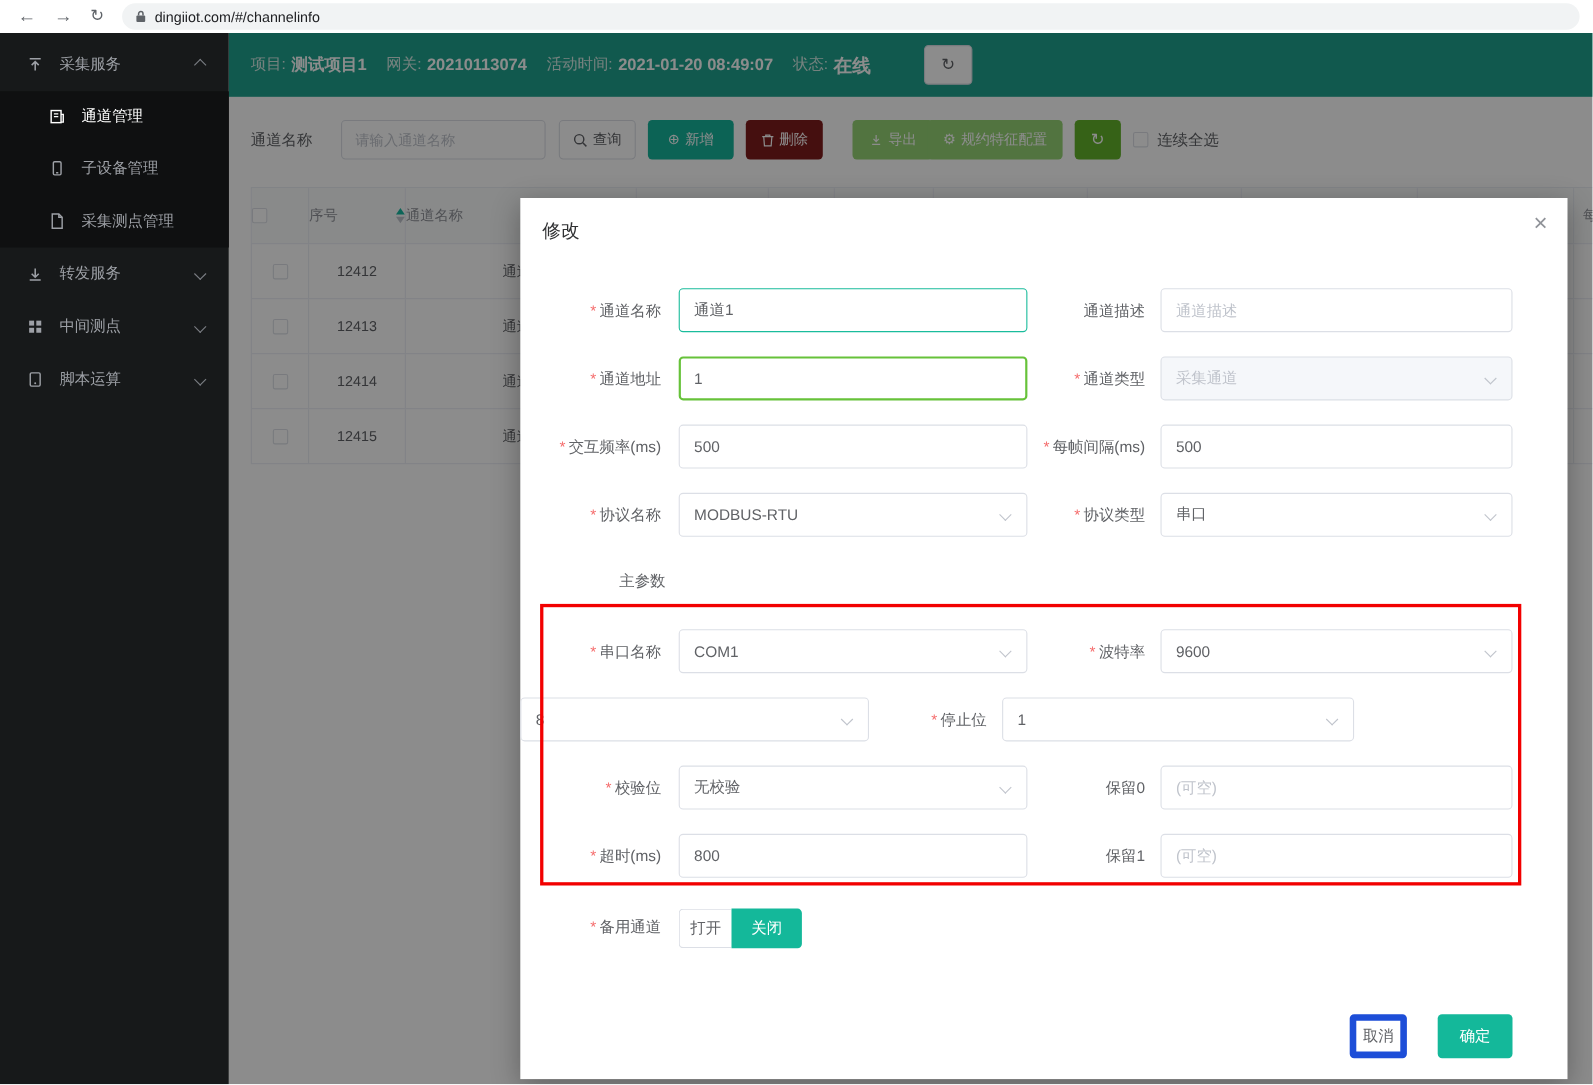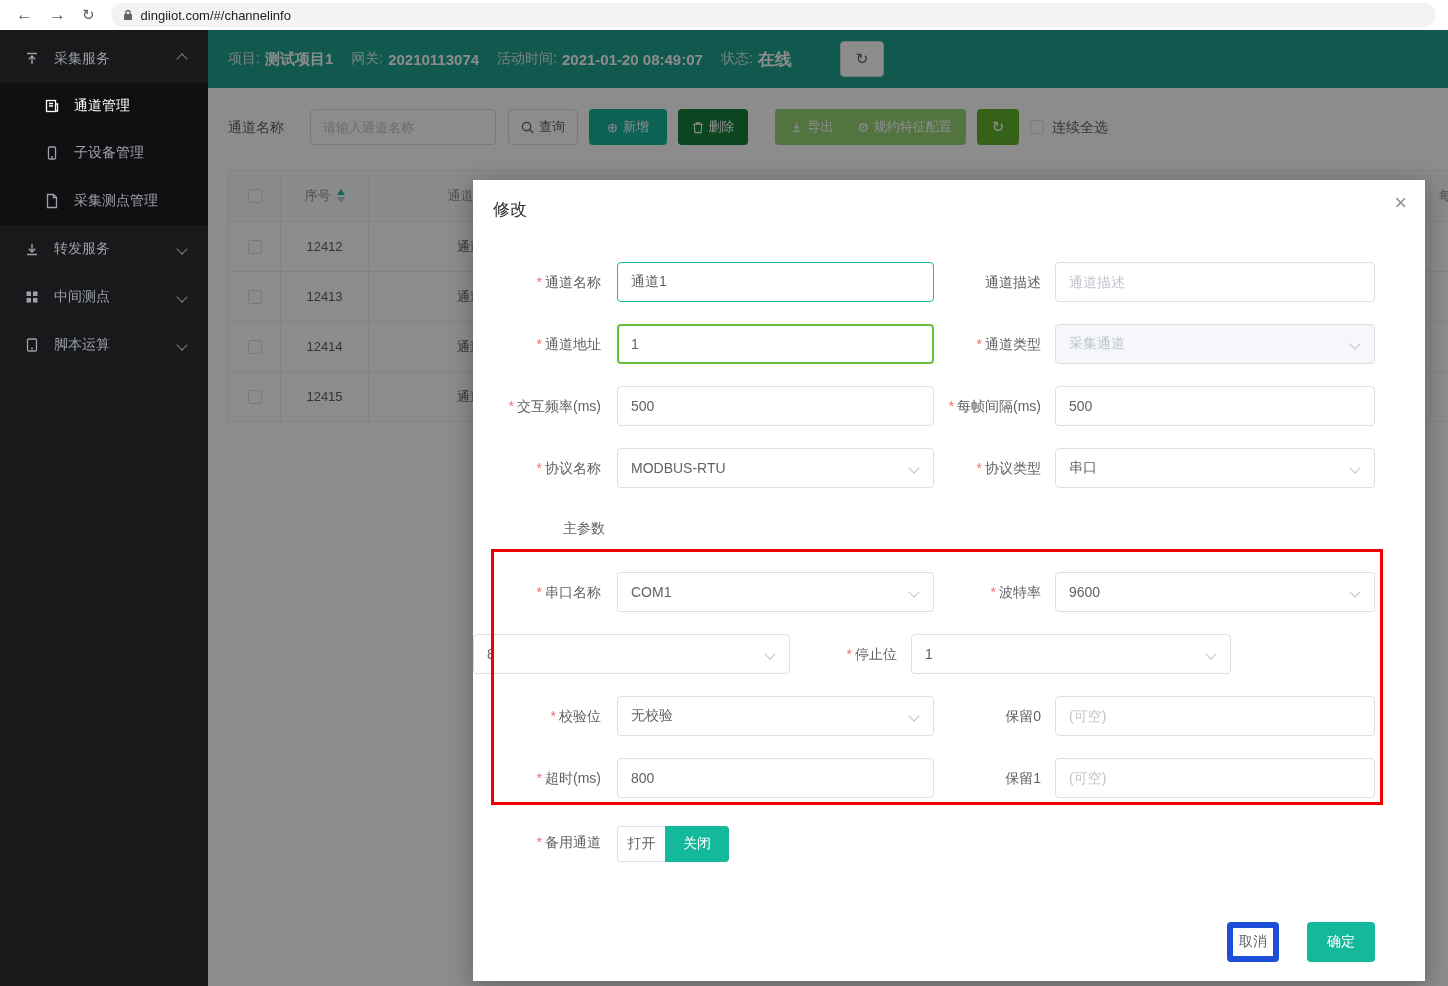--- a/index.html
+++ b/index.html
@@ -35,33 +35,33 @@
   .tb-refresh{position:absolute;left:632px;top:11px;width:44px;height:36px;background:#fff;border:1px solid #dcdfe6;border-radius:4px;color:#606266;font-size:15px;display:flex;align-items:center;justify-content:center;cursor:pointer;}
 
   
   .toolbar{position:absolute;left:208px;top:79px;right:0;height:37px;background:#fff;}
   .tl-label{position:absolute;left:20px;top:0;line-height:36px;font-size:14px;color:#606266;}
   .tl-input{position:absolute;left:102px;top:0;width:186px;height:36px;box-sizing:border-box;border:1px solid #dcdfe6;border-radius:4px;padding:0 12px;font-size:13px;color:#606266;outline:none;font-family:inherit;}
   .tl-input::placeholder{color:#c0c4cc;}
   .btn{position:absolute;top:0;height:36px;border-radius:4px;font-size:13px;display:flex;align-items:center;justify-content:center;gap:5px;box-sizing:border-box;cursor:pointer;border:none;font-family:inherit;}
   .btn-plain{background:#fff;border:1px solid #dcdfe6;color:#606266;}
   .btn-teal{background:#17b49b;color:#fff;}
-  .btn-danger{background:#15803d;color:#fff;}
+  .btn-danger{background:#7f1d1d;color:#fff;}
   .btn-glight{background:#95d475;color:#fff;}
   .btn-green{background:#63b32a;color:#fff;font-size:15px;}
   .cbx{width:14px;height:14px;border:1px solid #dcdfe6;border-radius:2px;background:#fff;box-sizing:border-box;cursor:pointer;}
   .tl-cbx{position:absolute;left:822px;top:11px;}
   .tl-cbx-label{position:absolute;left:844px;top:0;line-height:36px;font-size:14px;color:#606266;}
 
   
   .table{position:absolute;left:228px;top:140px;width:1402px;border:1px solid #ebeef5;box-sizing:border-box;background:#fff;}
   .t-row{display:flex;height:49px;border-top:1px solid #ebeef5;}
   .t-head{display:flex;height:50px;background:#fafbfc;border-top:none;}
   .t-cell{border-right:1px solid #ebeef5;box-sizing:border-box;display:flex;align-items:center;justify-content:center;font-size:13px;color:#606266;flex:0 0 auto;}
-  .t-head .t-cell{color:#909399;}
+  .t-head .t-cell{color:#909399;justify-content:space-between;}
   .t-cell.left{justify-content:flex-start;padding-left:8px;}
   .sorter{display:inline-flex;flex-direction:column;gap:2px;margin-left:6px;cursor:pointer;}
   .car-up{width:0;height:0;border-left:4px solid transparent;border-right:4px solid transparent;border-bottom:6px solid #17b8a0;}
   .car-down{width:0;height:0;border-left:4px solid transparent;border-right:4px solid transparent;border-top:6px solid #c0c4cc;}
 
   
   .overlay{position:absolute;left:208px;top:0;right:0;bottom:0;background:rgba(0,0,0,0.45);z-index:40;}
   .modal{position:absolute;left:473px;top:150px;width:952px;height:801px;background:#fff;z-index:50;box-shadow:0 6px 24px rgba(0,0,0,.3);}
   .m-title{position:absolute;left:20px;top:18px;font-size:17px;color:#303133;}
   .m-close{position:absolute;right:18px;top:12px;font-size:22px;color:#909399;cursor:pointer;line-height:1;}

